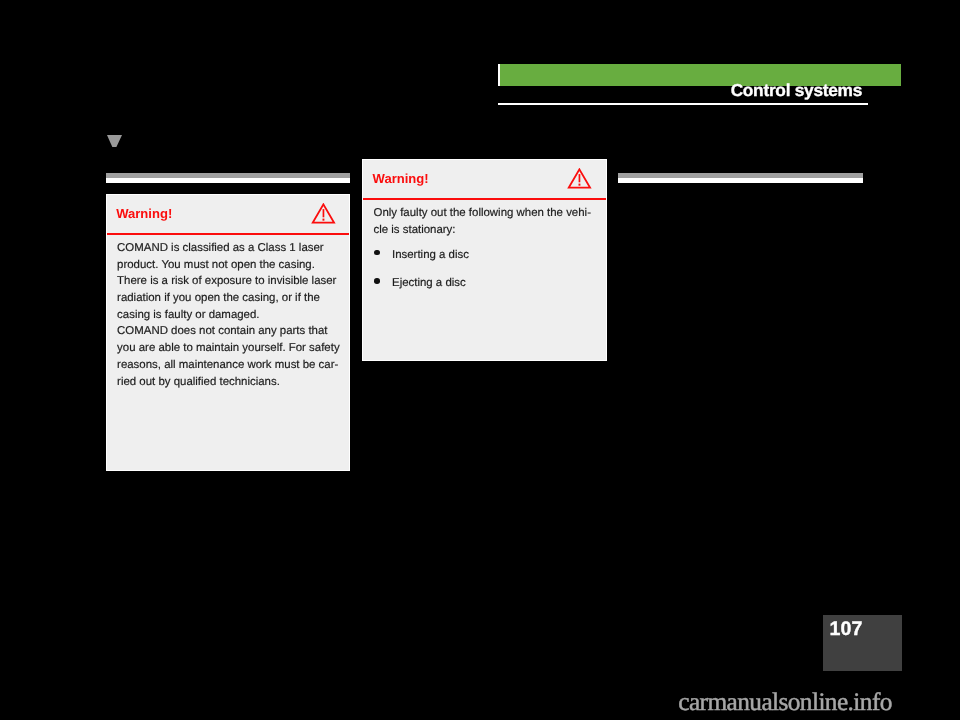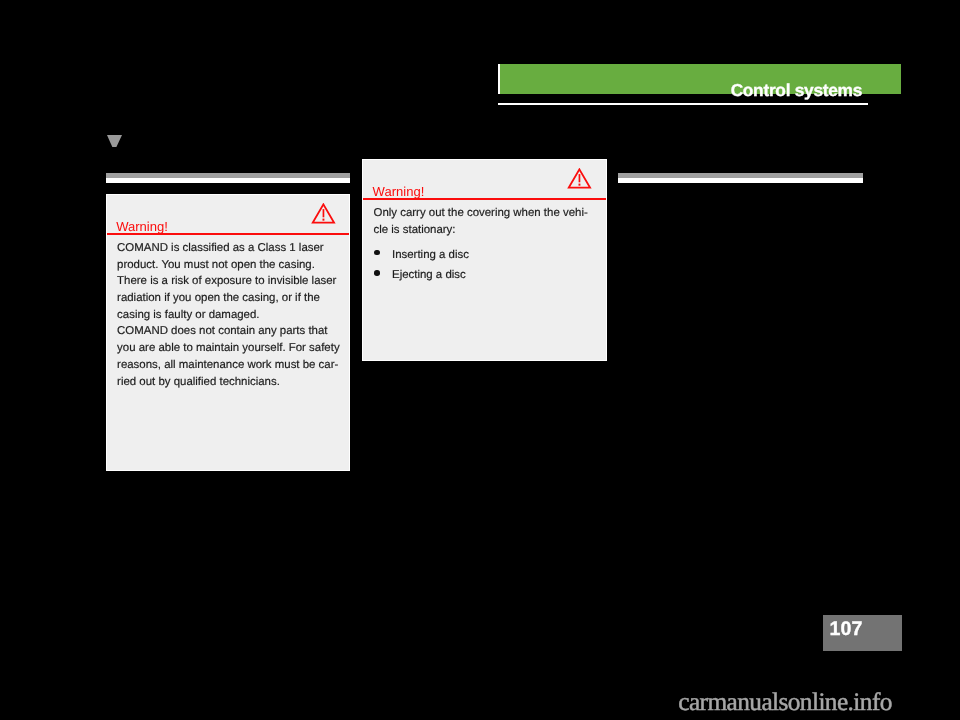--- a/index.html
+++ b/index.html
@@ -1,51 +1,51 @@
 <!DOCTYPE html>
 <html><head>
 <meta charset="utf-8">
 <style>
   html,body{margin:0;padding:0;background:#000;}
   body{width:960px;height:720px;position:relative;overflow:hidden;
        font-family:"Liberation Sans",sans-serif;-webkit-font-smoothing:antialiased;text-rendering:geometricPrecision;}
   .abs{position:absolute;}
 
   
-  #chapter-header{left:497.8px;top:64px;width:403.2px;height:30px;background:#68ad40;border-left:2.2px solid #ffffff;box-sizing:border-box;}
+  #chapter-header{left:497.8px;top:64px;width:403.2px;height:22px;background:#68ad40;border-left:2.2px solid #ffffff;box-sizing:border-box;}
   #chapter-title{position:absolute;right:39px;top:16.3px;color:#fff;font-weight:bold;font-size:17.3px;letter-spacing:-0.27px;-webkit-text-stroke:0.35px #ffffff;}
   #chapter-underline{left:497.8px;top:103.3px;width:370.2px;height:1.9px;background:#ffffff;}
 
   
   #section-marker{left:106.9px;top:135px;width:15px;height:12px;line-height:0;}
 
   
   .col-rule{height:10px;}
   .col-rule .bar{height:5px;background:#a0a0a0;}
   .col-rule .sub{height:5px;background:#ffffff;}
   #rule-left{left:105.8px;top:173px;width:244.2px;}
   #rule-right{left:617.7px;top:173px;width:245.3px;}
 
   
   .warnbox{background:#efefef;border:1.3px solid #ffffff;box-sizing:border-box;}
   #warnbox-1{left:105.6px;top:193.9px;width:244.6px;height:277px;}
   #warnbox-2{left:362px;top:159px;width:244.6px;height:201.5px;}
   .wb-head{position:relative;height:38.2px;border-bottom:2.4px solid #fb0d0d;}
-  .wb-title{position:absolute;left:9.6px;top:24px;color:#fb0d0d;font-weight:normal;font-size:13.05px;}
+  .wb-title{position:absolute;left:9.6px;top:11px;color:#fb0d0d;font-weight:bold;font-size:13.05px;}
   .wb-icon{position:absolute;right:13.6px;top:8.2px;line-height:0;}
   .wb-body{padding:4.9px 10.5px 0 10.5px;font-size:11.45px;line-height:16.7px;color:#1d1d1d;-webkit-text-stroke:0.18px #1d1d1d;}
   .wb-body p{margin:0;white-space:pre;}
   .wb-body p + p{margin-top:8.7px;}
   .wb-body ul{margin:8.2px 0 2px 0;padding:0;list-style:none;}
   .wb-body li{position:relative;padding-left:18.5px;}
-  .wb-body li + li{margin-top:4px;}
+  .wb-body li + li{margin-top:12px;}
   .wb-body li .bullet{position:absolute;left:0.9px;top:3.1px;width:5.5px;height:5.5px;border-radius:50%;background:#111111;font-size:0;}
 
   
-  #page-number-box{left:822.7px;top:615px;width:79.2px;height:36px;background:#737373;}
+  #page-number-box{left:822.7px;top:615px;width:79.2px;height:56px;background:#404040;}
   #page-number{position:absolute;left:6.8px;top:3.2px;color:#fff;font-weight:bold;font-size:19.6px;letter-spacing:0.15px;-webkit-text-stroke:0.35px #ffffff;}
 
   
   #watermark{left:678.3px;top:688px;color:#a6a6a6;font-family:Liberation Serif, serif;font-size:25.3px;letter-spacing:-0.57px;-webkit-text-stroke:0.5px #a6a6a6;}
   #watermark .dim{color:#a8a8a8;}
 </style>
 </head>
 <body>
 
 <div class="abs" id="chapter-header">
@@ -95,21 +95,21 @@
     <span class="wb-title">Warning!</span>
     <span class="wb-icon">
       <svg width="25" height="21" viewBox="0 0 25 21">
           <path d="M12.4 1.4 L23.0 19.6 L1.8 19.6 Z" fill="none" stroke="#fb0d0d" stroke-width="1.85" stroke-linejoin="miter"></path>
           <rect x="11.6" y="6.1" width="1.7" height="8.2" fill="#fb0d0d"></rect>
           <rect x="11.5" y="15.6" width="1.9" height="2.1" fill="#fb0d0d"></rect>
         </svg>
     </span>
   </div>
   <div class="wb-body">
-    <p>Only carry out the covering when the vehi-
+    <p>Only faulty out the following when the vehi-
 cle is stationary:</p>
     <ul>
       <li><span class="bullet">•</span><span>Inserting a disc</span></li>
       <li><span class="bullet">•</span><span>Ejecting a disc</span></li>
     </ul>
   </div>
 </div>
 
 <div class="abs" id="page-number-box">
   <span id="page-number">107</span>

